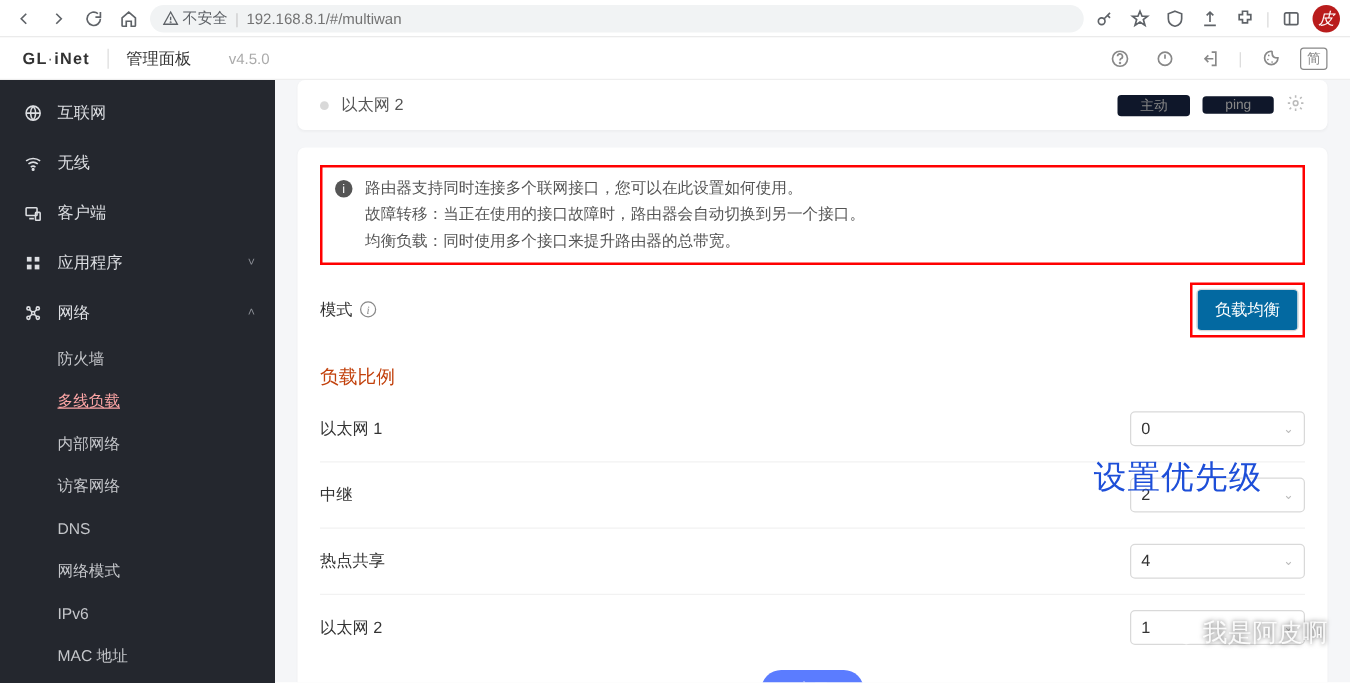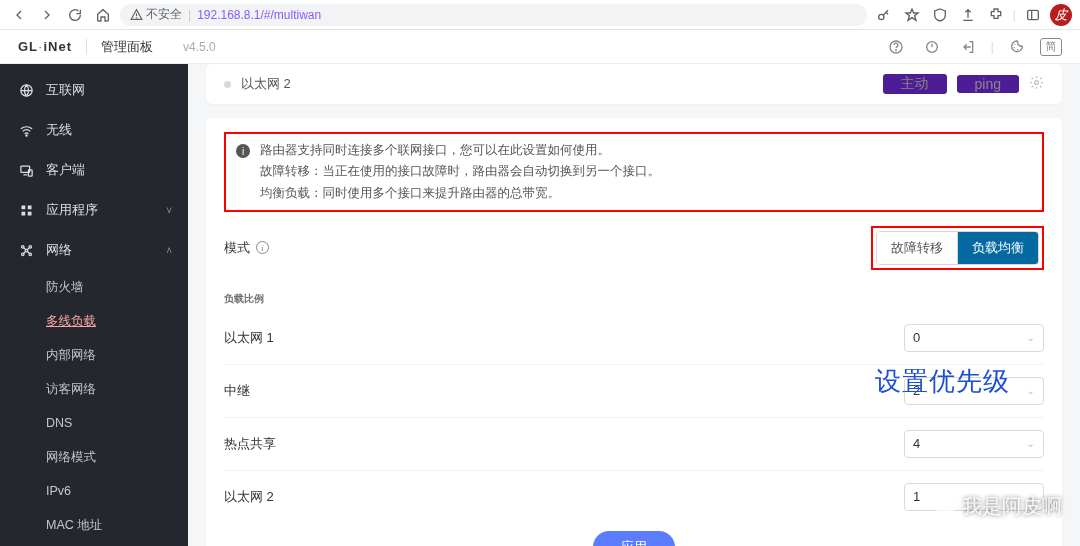--- a/index.html
+++ b/index.html
@@ -31,21 +31,21 @@
     background: #f1f3f4;
     border-radius: 12px;
     display: flex;
     align-items: center;
     padding: 0 10px;
     gap: 6px;
     color: #5f6368;
     font-size: 12px;
   }
   .addr-box .warn { display:flex; align-items:center; gap:3px; color:#5f6368;}
-  .addr-box .url { color:#8b5cf6;}
+  .addr-box .url { color:#737373;}
   .chrome-right { display:flex; gap:6px; align-items:center;}
   .avatar-p { width:22px; height:22px; border-radius:50%; background:#b91c1c; color:#fff; display:flex; align-items:center; justify-content:center; font-size:13px; font-style: italic;}
   
   .app-header {
     height: 34px;
     border-bottom: 1px solid #eee;
     background: #fff;
     display: flex;
     align-items: center;
     padding: 0 18px;
@@ -54,21 +54,21 @@
   .brand { font-weight:600; letter-spacing:1px; font-size:13px;}
   .brand .dot{ color:#666; font-weight:400;}
   .divider-v { width:1px; height:16px; background:#ddd; margin:0 4px;}
   .app-title { font-size:13px;}
   .app-ver { color:#aaa; font-size:12px; margin-left:20px;}
   .app-header .spacer { flex:1; }
   .hdr-icon { width:26px; height:26px; display:flex; align-items:center; justify-content:center; color:#888; border-radius:4px;}
   .hdr-icon.square { width:22px; height:18px; border:1px solid #888; border-radius:3px; font-size:11px;}
   
   .main { display:flex; height: calc(546px - 30px - 34px); }
-  .sidebar { width: 188px; background:#24272e; color:#c4c6ca; overflow-y:auto; padding-top:6px;}
+  .sidebar { width: 220px; background:#24272e; color:#c4c6ca; overflow-y:auto; padding-top:6px;}
   .nav-item {
     height: 40px;
     display: flex;
     align-items: center;
     padding: 0 18px;
     gap: 12px;
     font-size: 13px;
     cursor: pointer;
     color:#dcdee2;
   }
@@ -91,21 +91,21 @@
     background:#fff;
     border-radius:6px;
     padding: 8px 18px;
     margin-bottom: 14px;
     box-shadow: 0 1px 2px rgba(0,0,0,0.03);
   }
   .card.top { padding:4px 18px; margin-top:0;}
   .iface-row { display:flex; align-items:center; height:32px; gap:10px; color:#555; font-size:13px;}
   .iface-dot { width:7px; height:7px; border-radius:50%; background:#d9d9d9;}
   .iface-name { flex:1; }
-  .chip { background:#4c1d95; color:#888; border-radius:3px; padding:1px 18px; font-size:14px;}
+  .chip { background:#0f172a; color:#888; border-radius:3px; padding:1px 18px; font-size:11px;}
   .gear-btn { color:#bbb; }
   .info-box {
     border: 2px solid #ff0000;
     padding: 6px 10px;
     margin: 6px 0 2px 0;
     display:flex;
     gap:10px;
     font-size:12.5px;
     line-height:1.7;
     color:#555;
@@ -117,21 +117,21 @@
   }
   .form-row {
     display:flex;
     align-items:center;
     padding: 12px 0;
     border-bottom: 1px solid #f2f2f2;
   }
   .form-row:last-of-type{border-bottom:none;}
   .form-label { width: 320px; font-size:13px; color:#333; display:flex; align-items:center; gap:6px;}
   .form-label .info-ic{ width:13px;height:13px;border-radius:50%;border:1.2px solid #888;color:#888;display:inline-flex;align-items:center;justify-content:center;font-size:9px;font-family:Georgia,serif;font-style:italic;}
-  .section-head { font-weight:700; color:#737373; padding:10px 0 6px 0; font-size:10px;}
+  .section-head { font-weight:400; color:#c2410c; padding:10px 0 6px 0; font-size:15px;}
   .mode-wrap { border:2px solid #ff0000; padding:3px; display:inline-flex;}
   .seg { display:inline-flex; border:1px solid #d9d9d9; border-radius:4px; overflow:hidden;}
   .seg button { border:none; background:#fff; padding:7px 14px; font-size:13px; cursor:pointer; color:#555;}
   .seg button + button { border-left:1px solid #d9d9d9;}
   .seg button.active { background:#0369a1; color:#fff;}
   .select {
     width: 140px;
     height: 28px;
     border:1px solid #d9d9d9;
     border-radius:4px;
@@ -387,21 +387,20 @@
       </div>
 
       <div class="form-row" style="border-bottom:none">
         <div class="form-label">
           <span>模式</span>
           <span class="info-ic">i</span>
         </div>
         <div style="flex:1"></div>
         <div class="mode-wrap">
           <div class="seg" id="mode-seg">
-              <button>故障转移</button>
               <button class="active">负载均衡</button>
             </div>
         </div>
       </div>
 
       <div class="section-head">负载比例</div>
       <div id="weights">
           <div class="form-row">
             <div class="form-label">以太网 1</div>
             <div style="flex:1"></div>

